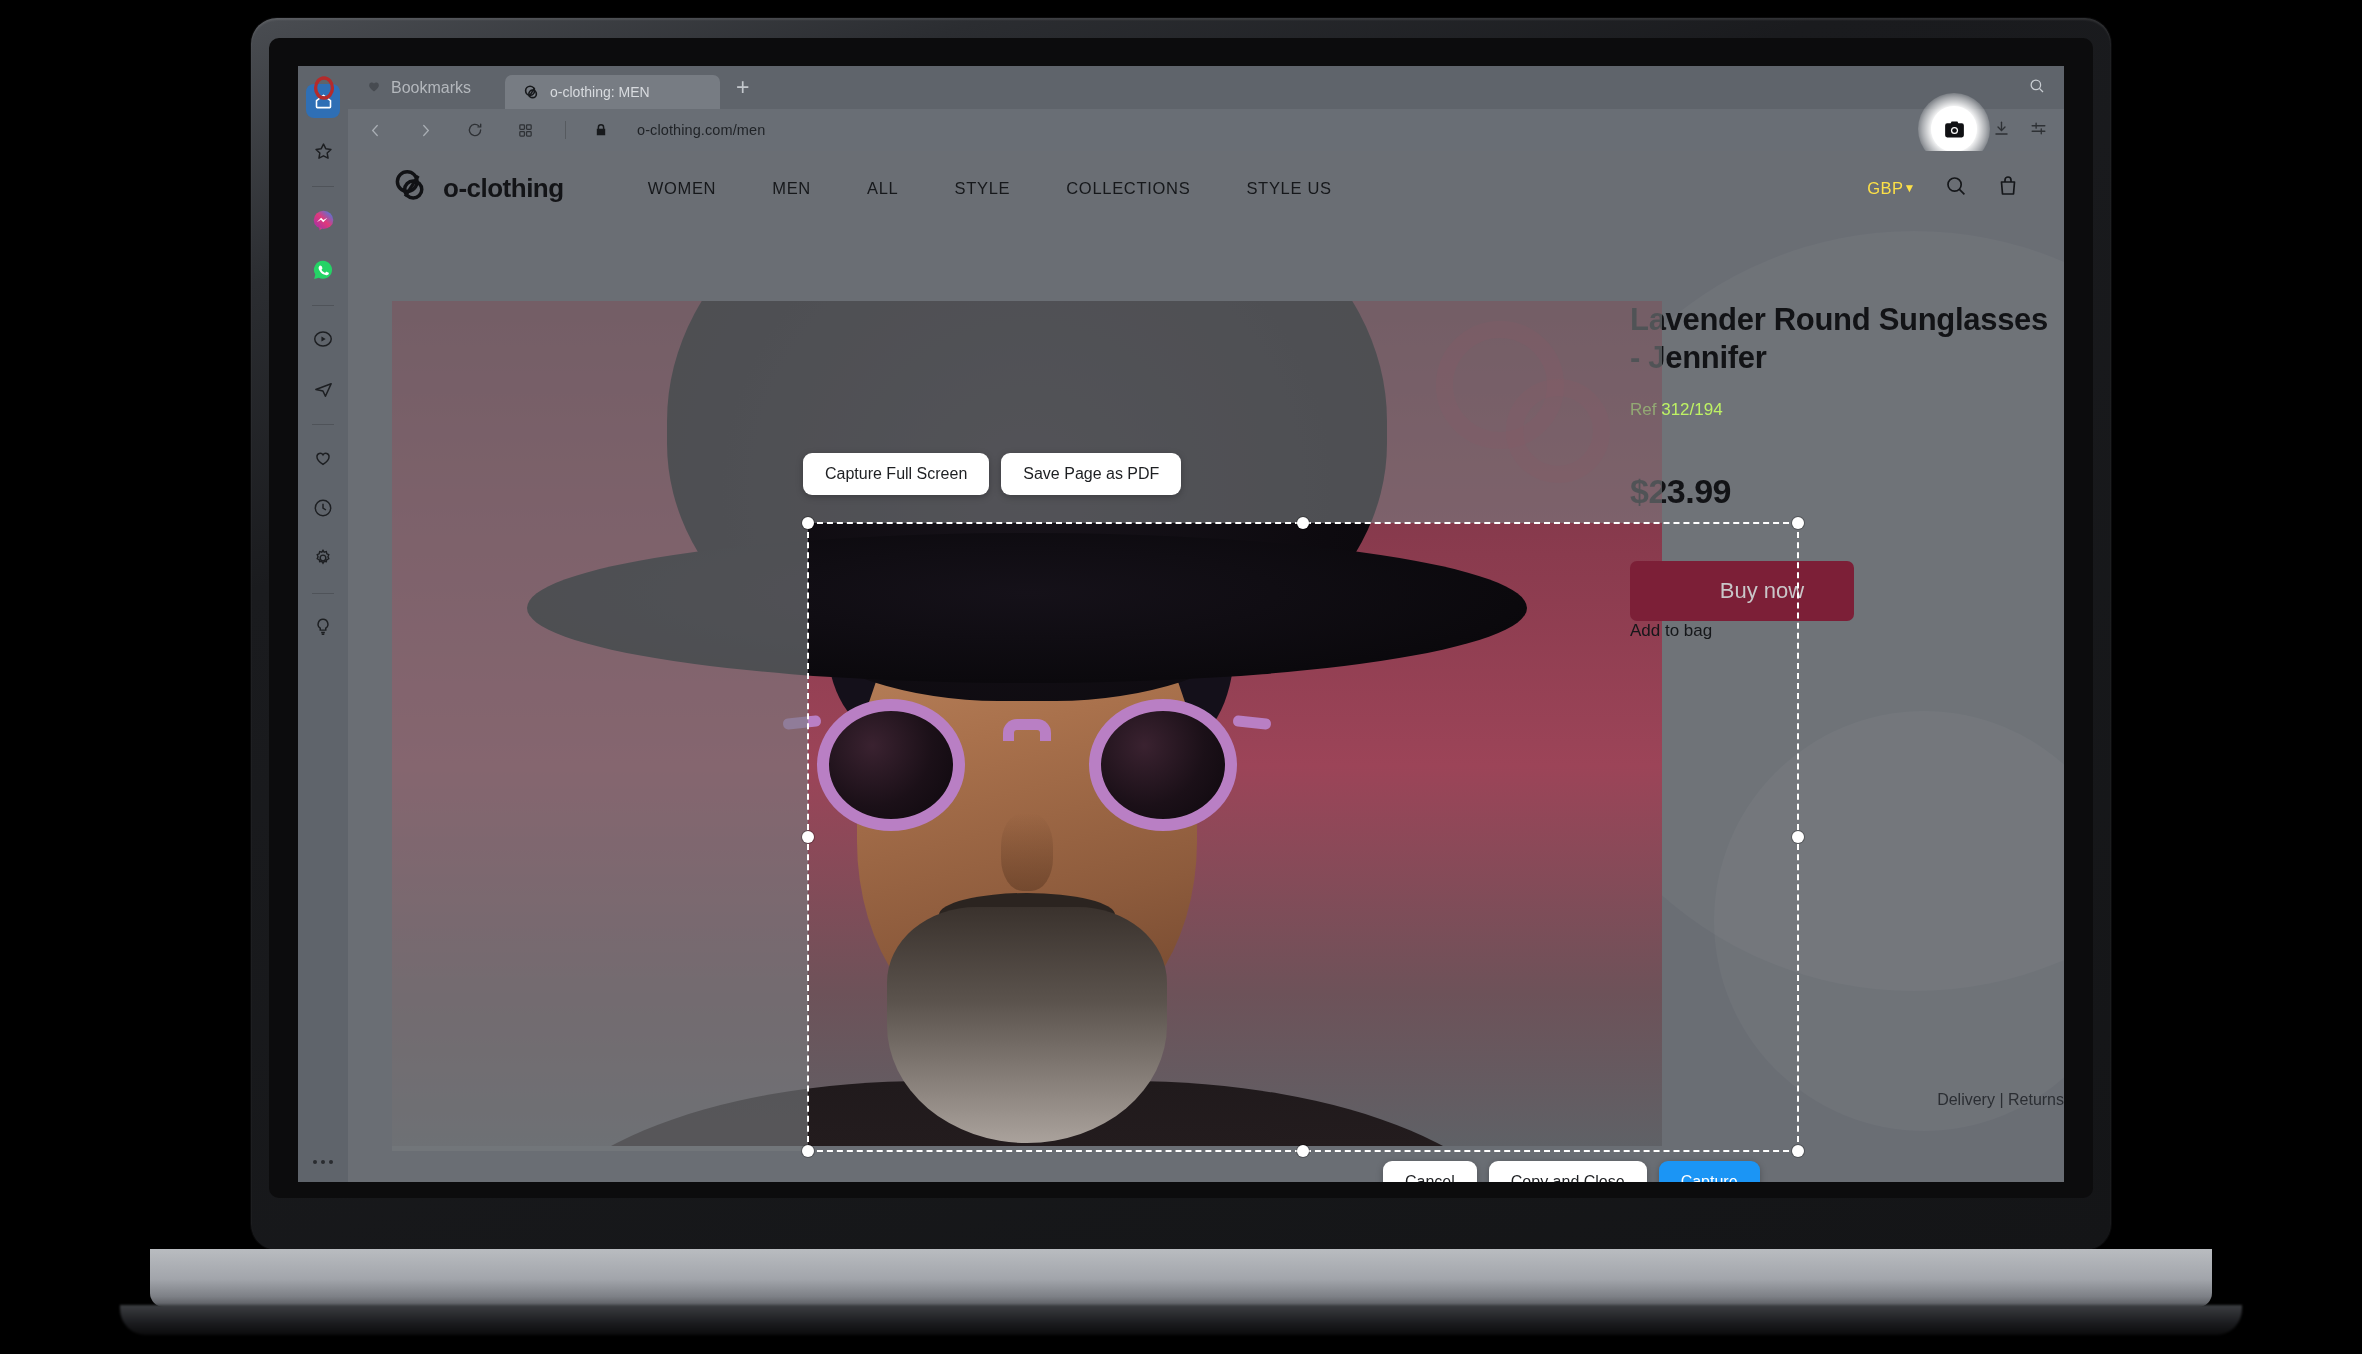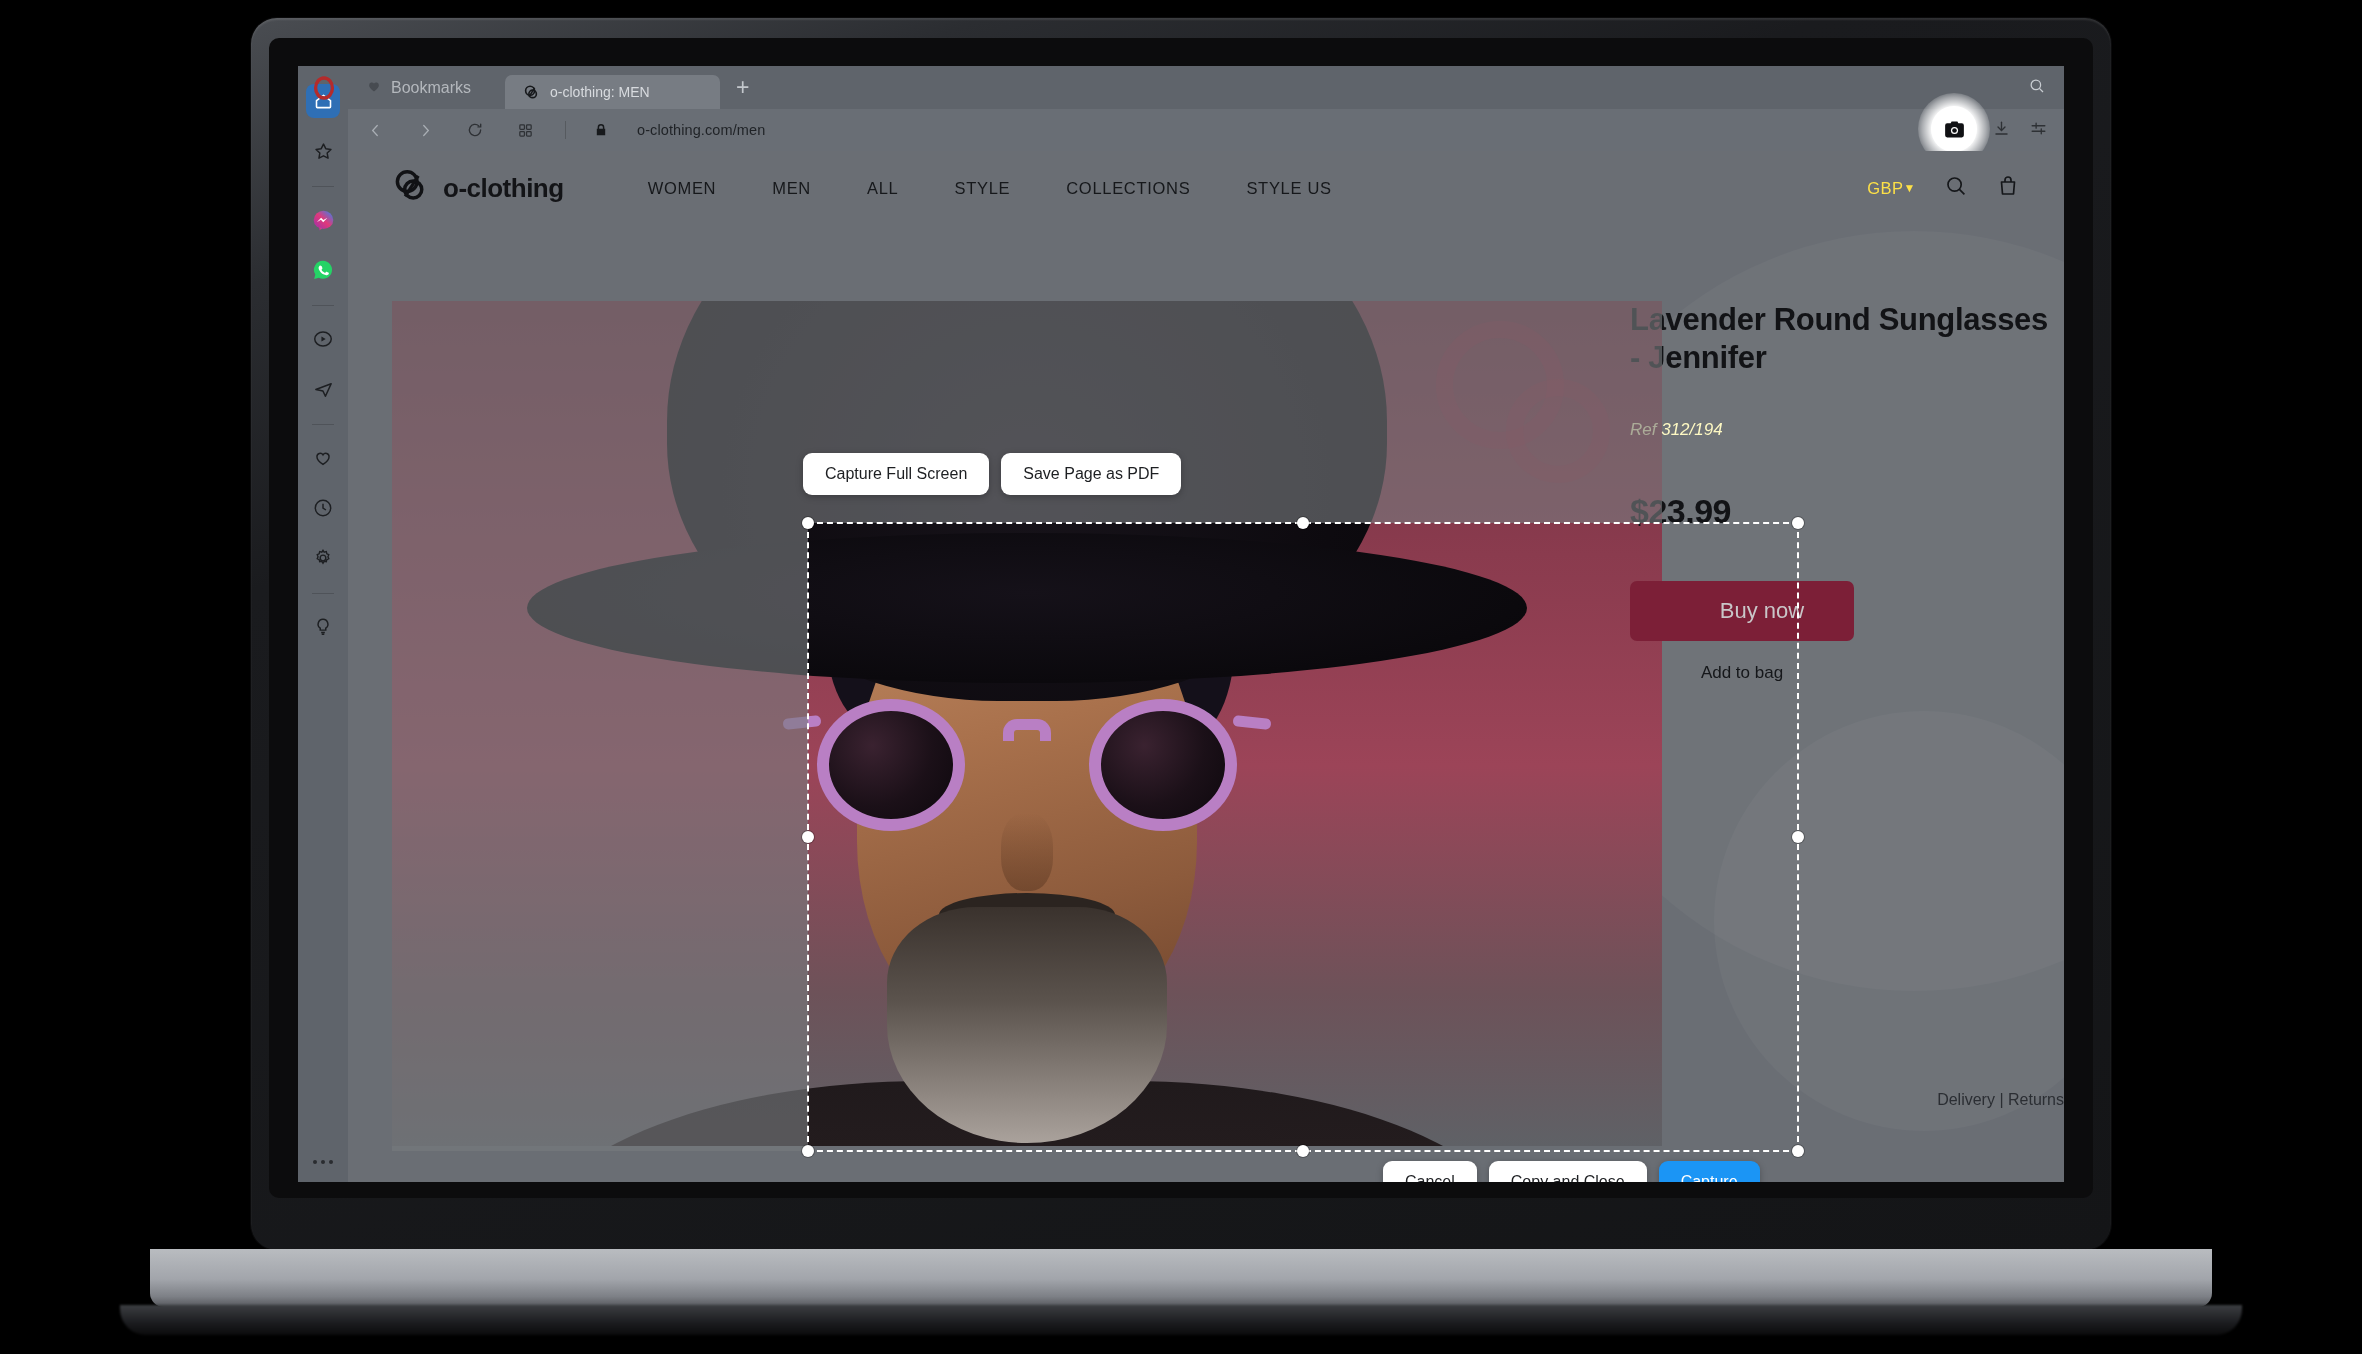--- a/index.html
+++ b/index.html
@@ -245,29 +245,29 @@
     background:#fff; color:#1d1f22; font-size:16px;
     padding: 12px 22px; border-radius: 9px; border:none;
     box-shadow: 0 2px 7px rgba(0,0,0,.26);
     font-family:"Liberation Sans",sans-serif; white-space:nowrap;
   }
   .cbtn.primary { background:#1b95f5; color:#fff; }
 
   
   .product { position:absolute; right: 0; top: 150px; width: 452px; padding-left: 18px; }
   .p-title { font-size:31px; font-weight:700; line-height:1.24; color:#121316; letter-spacing:-.3px; }
-  .p-ref { margin-top: 42px; font-size:17px; color:#fef9c3;font-style:italic; }
+  .p-ref { margin-top: 22px; font-size:17px; color:#bef264; }
   .p-price { margin-top: 52px; font-size:34px; font-weight:700; color:#121316; letter-spacing:-.5px; }
   .p-buy {
     margin-top: 50px; width: 224px; height: 60px; border:none; border-radius:7px;
     background:#7c1f37; color:#c9c6c8; font-size:22px;
     font-family:"Liberation Sans",sans-serif;
     padding-left:40px;
   }
-  .p-add { margin-top: 22px; width:224px; text-align:center; font-size:17px; color:#15171a; }
+  .p-add { width:224px; text-align:left; font-size:17px; color:#15171a; }
   .p-footer { position:absolute; right: 0; top: 790px; font-size:16px; color:#2b2e33; }
 </style>
 </head>
 <body>
 
 <div id="stage">
 
   <div class="laptop-lid">
     <div class="lid-inner">
 

